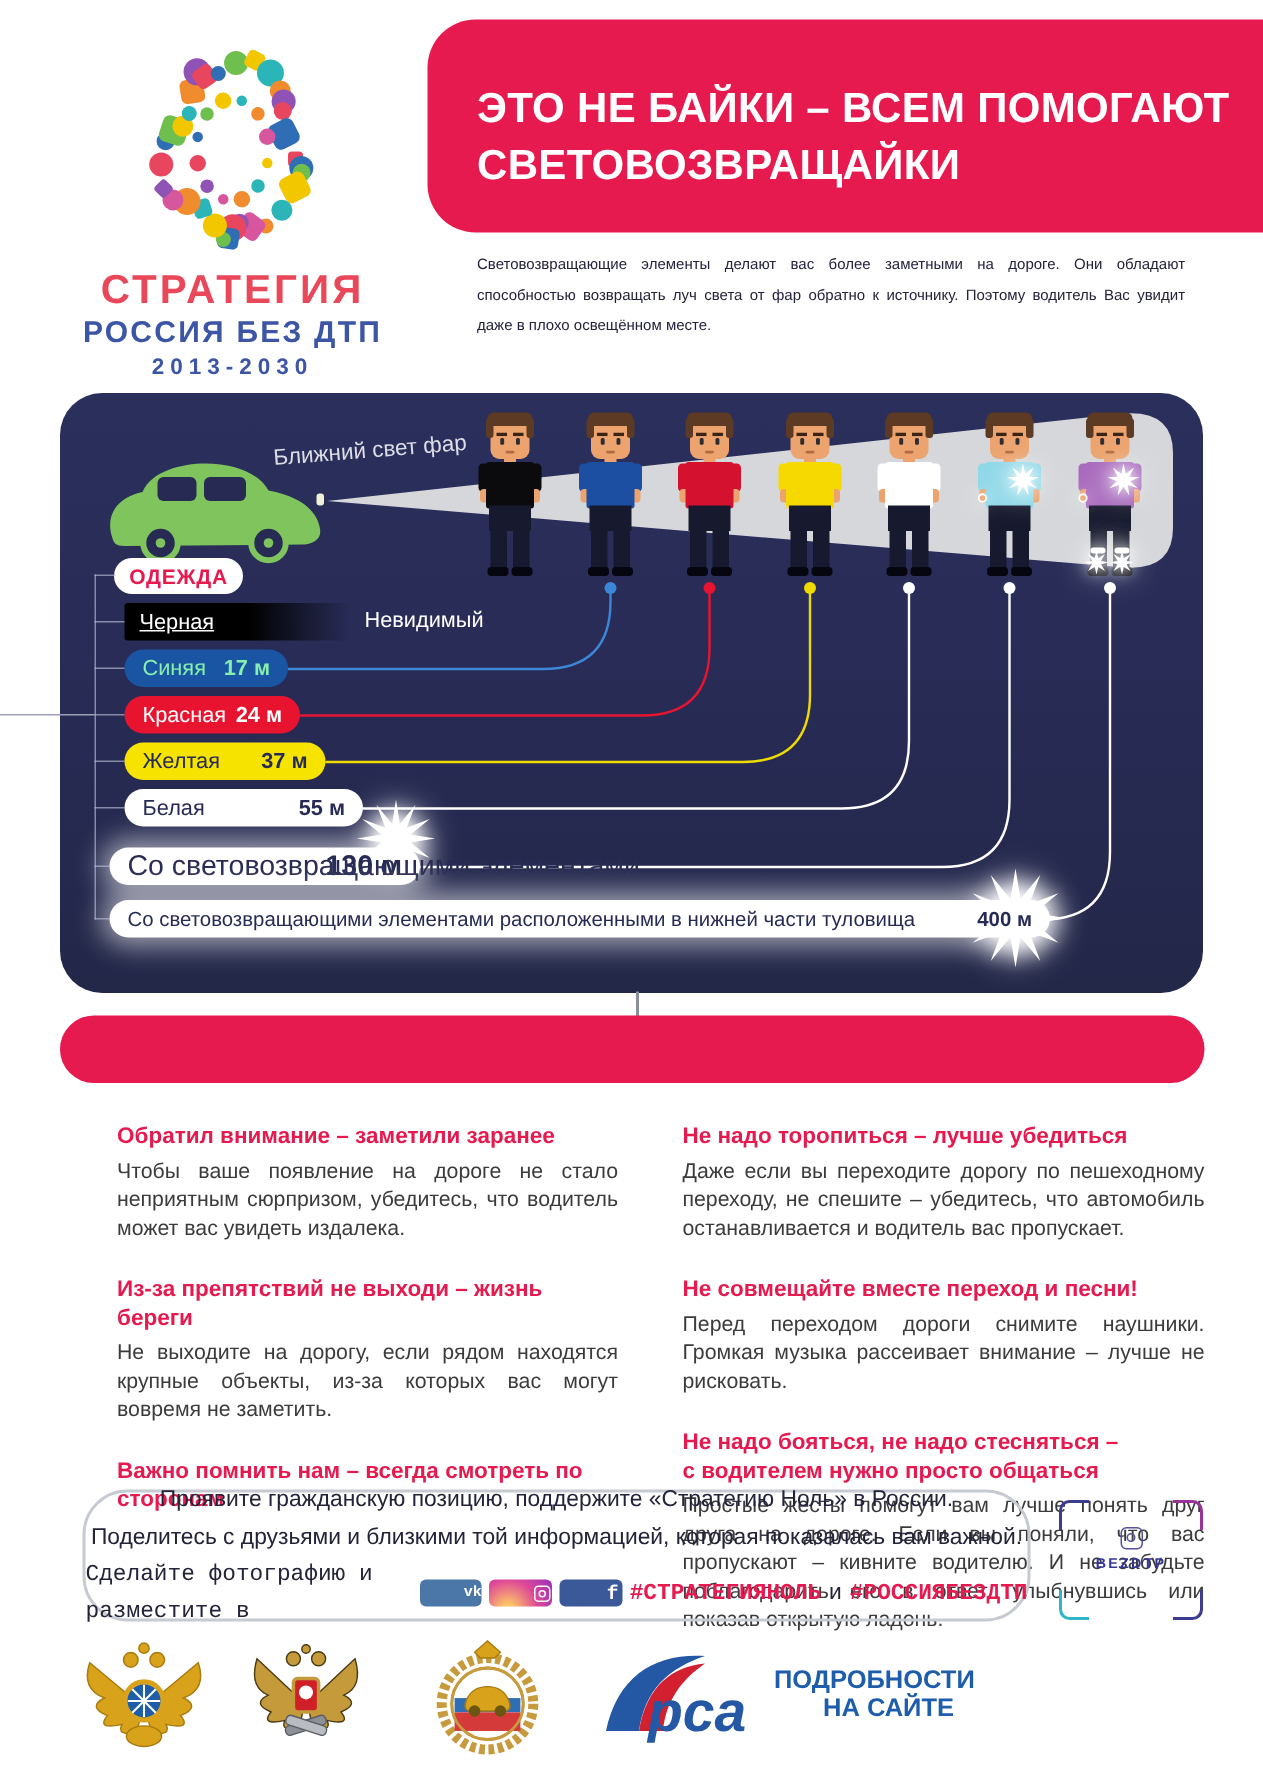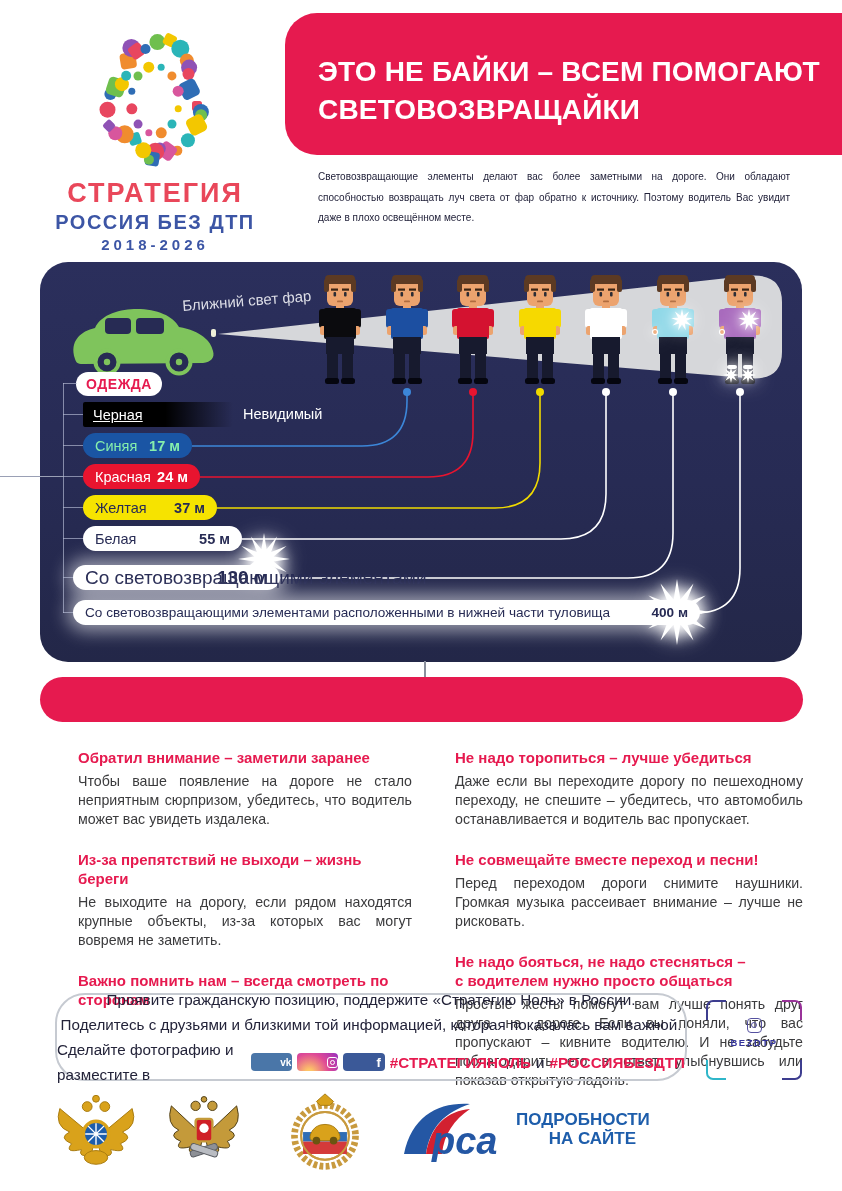--- a/index.html
+++ b/index.html
@@ -57,21 +57,21 @@
   .col-left{left:78px;width:334px;}
   .col-right{left:455px;width:348px;}
   .sec{margin-bottom:21px;}
   .sec h3{margin:0 0 5px 0;color:#e61a4f;font-size:15px;line-height:19px;white-space:pre-line;}
   .sec p{margin:0;color:#3b3b3d;font-size:14.2px;line-height:19px;text-align:justify;}
 
   
   .cta{position:absolute;left:55px;top:993px;width:628px;height:84px;border:2px solid #c6cad1;
     border-radius:30px;display:flex;flex-direction:column;justify-content:center;align-items:center;
     color:#232339;font-size:15.2px;line-height:25px;}
-  .cta-row3{display:flex;align-items:center;gap:5px;}
+  .cta-row3{display:flex;align-items:center;gap:5px;font-family:Liberation Mono, monospace;}
   .hash{color:#e61a4f;font-weight:bold;}
   .s-icon{width:18px;height:18px;border-radius:4px;display:inline-flex;align-items:center;
     justify-content:center;color:#fff;font-weight:bold;font-size:10px;padding-left:29px;}
   .vk{background:#4a76a8;}
   .ig{background:radial-gradient(circle at 30% 110%,#fdc468 10%,#df4996 55%,#962fbf 100%);}
   .fb{background:#3b5998;font-size:13px;}
   .ig-glyph{width:9px;height:9px;border:1.6px solid #fff;border-radius:3px;position:relative;}
   .ig-glyph:after{content:"";position:absolute;left:2px;top:2px;width:3px;height:3px;
     border:1.2px solid #fff;border-radius:50%;}
 
@@ -149,21 +149,21 @@
         <circle cx="56.8289948726419" cy="80.8589278105307" r="5.5" fill="#e8465f"></circle>
         <circle cx="56.80664052477168" cy="63.25926123566674" r="3.5" fill="#2f6db5"></circle>
         <circle cx="62.99892811805362" cy="48.00166855395726" r="4.5" fill="#6fbf4e"></circle>
         <circle cx="73.74663919256655" cy="39.17440940290936" r="5.5" fill="#f3c700"></circle>
         <circle cx="86.16993324541171" cy="39.14274074342654" r="3.5" fill="#2bb5b8"></circle>
         <circle cx="96.93999866779487" cy="47.91514816724263" r="4.5" fill="#f08c2e"></circle>
         <circle cx="103.1710051273581" cy="63.14107218946927" r="5.5" fill="#d8569d"></circle>
       </svg>
     <div class="logo-l1">СТРАТЕГИЯ</div>
     <div class="logo-l2">РОССИЯ БЕЗ ДТП</div>
-    <div class="logo-l3">2018-2026</div>
+    <div class="logo-l3">2013-2030</div>
   </div>
 
   <div class="header-banner">
     <h1 class="header-title" style="margin:0">ЭТО НЕ БАЙКИ – ВСЕМ ПОМОГАЮТ
 СВЕТОВОЗВРАЩАЙКИ</h1>
   </div>
 
   <p class="intro">Световозвращающие элементы делают вас более заметными на дороге. Они обладают способностью возвращать луч света от фар обратно к источнику. Поэтому водитель Вас увидит даже в плохо освещённом месте.</p>
 
   <div class="panel">

